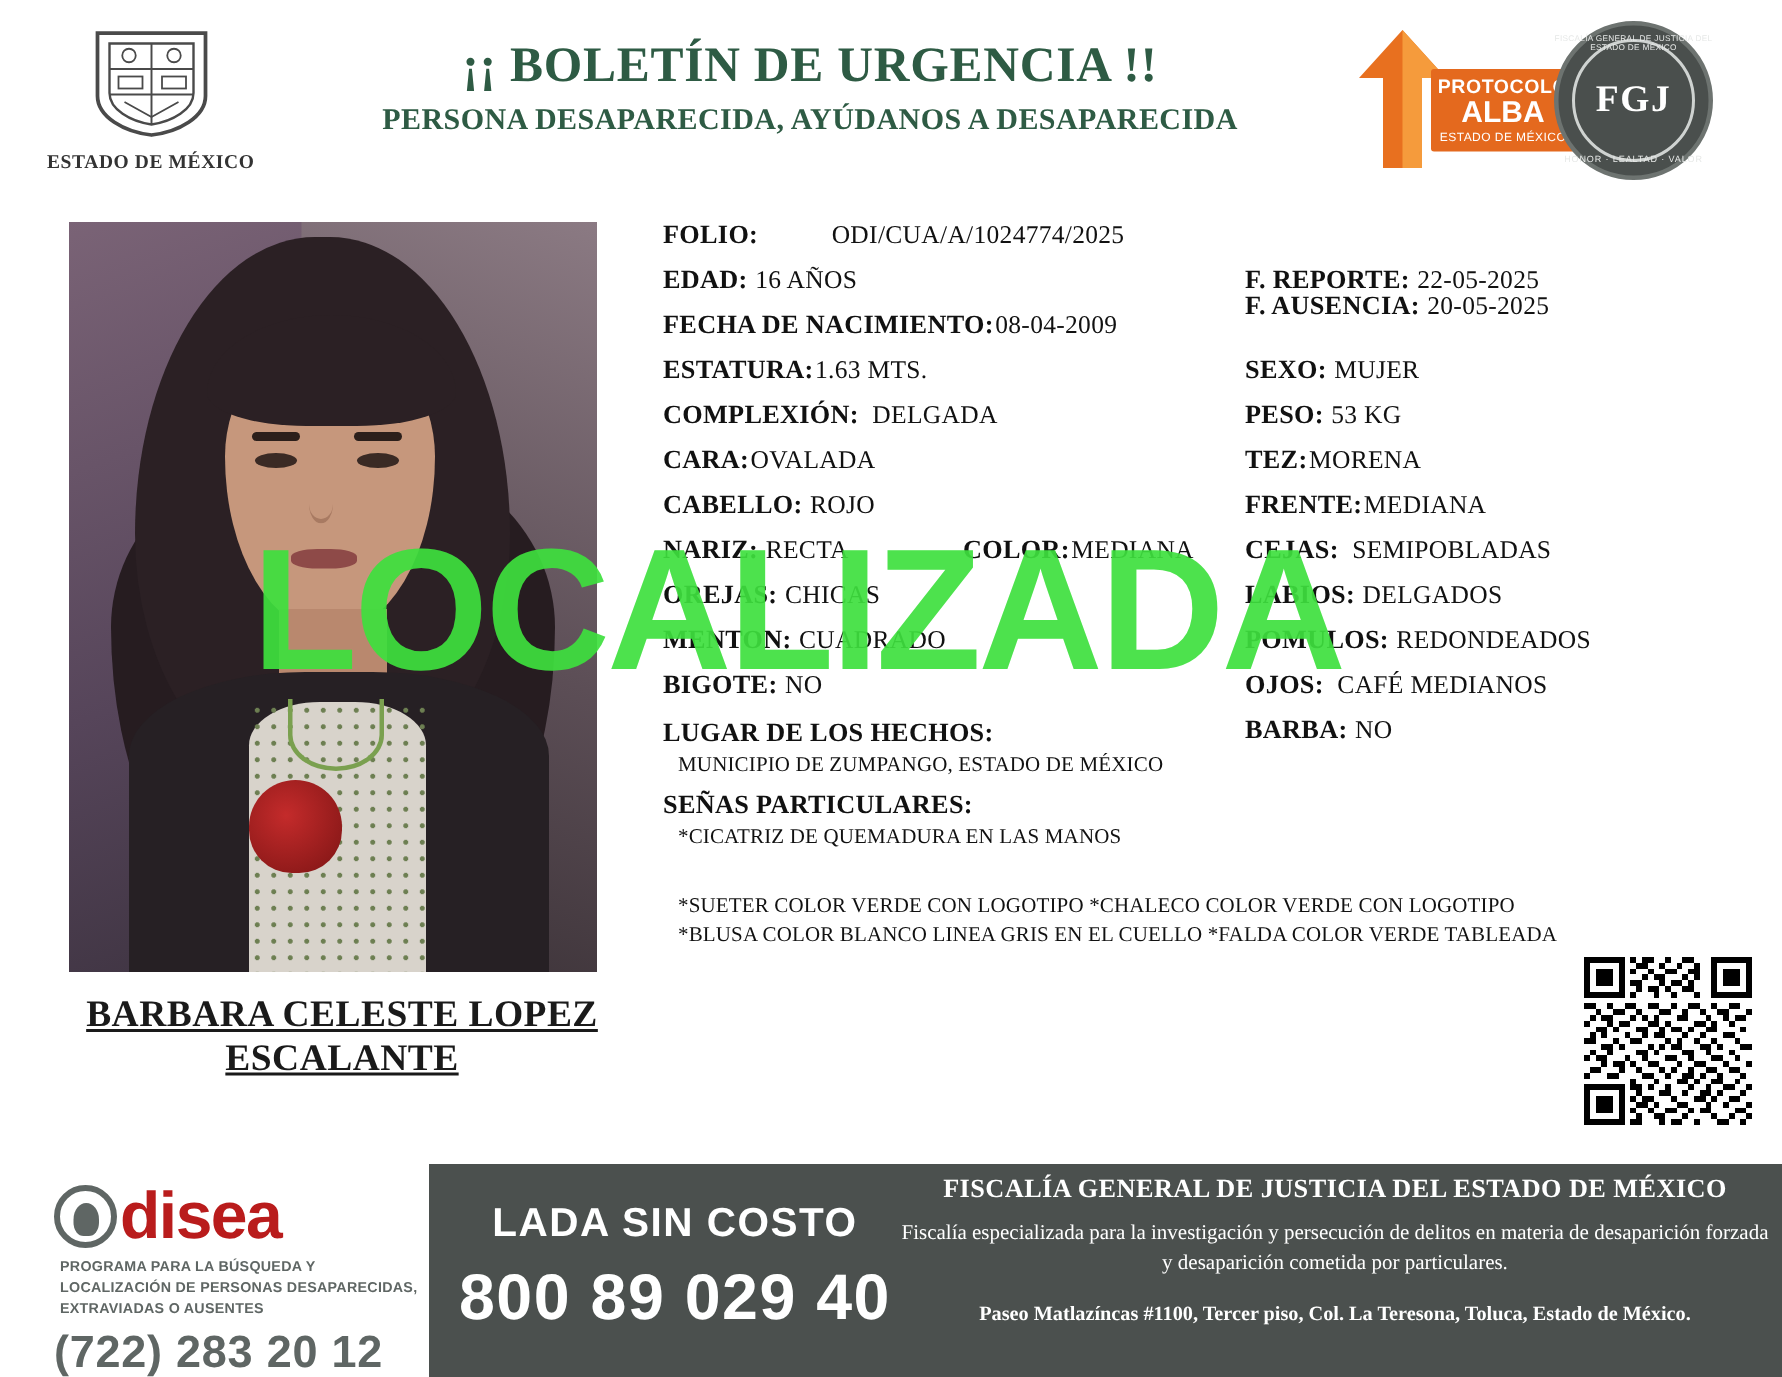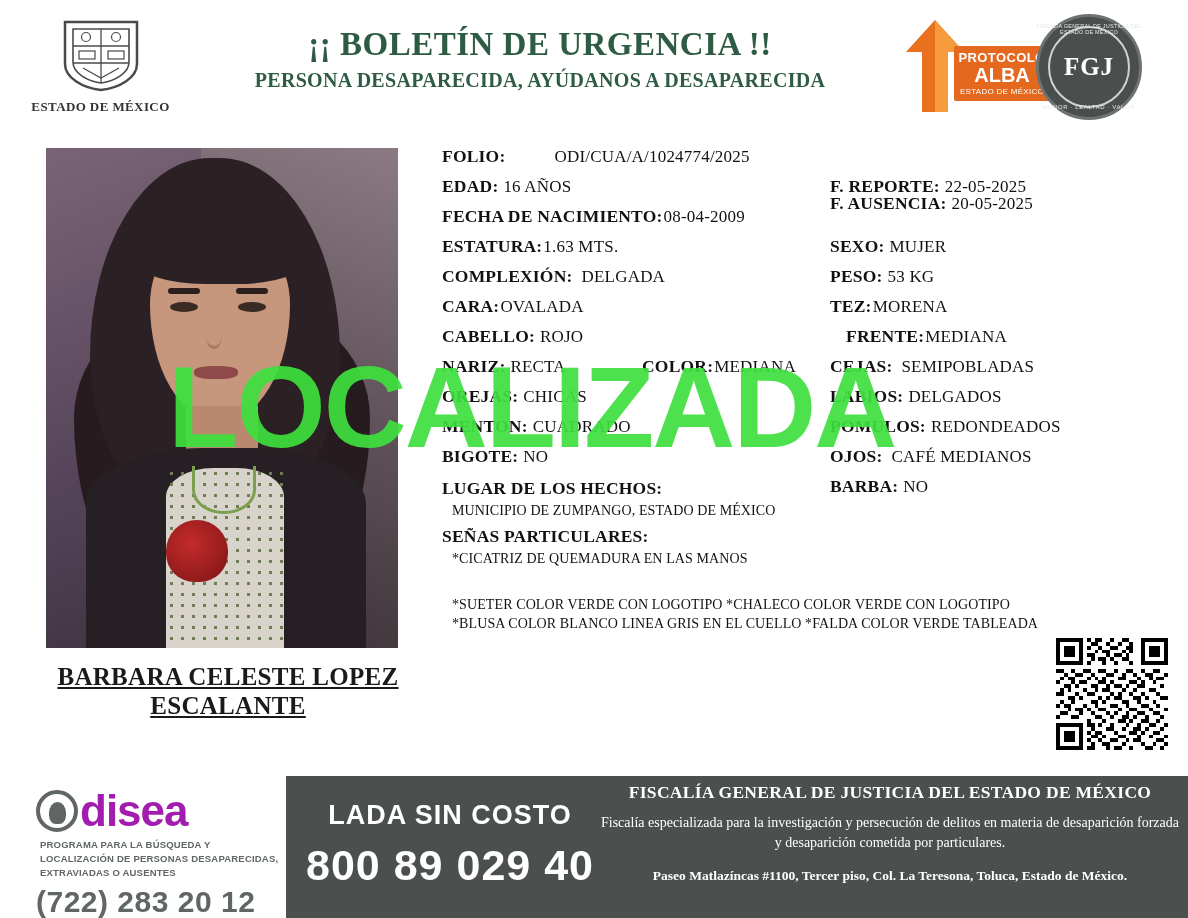--- a/index.html
+++ b/index.html
@@ -202,21 +202,21 @@
   .disea-mark {
     width: 42px; height: 42px; border: 4px solid #5f6664; border-radius: 50%;
     position: relative; margin-right: 2px;
   }
   .disea-mark:after {
     content: ""; position: absolute; left: 9px; top: 8px;
     width: 17px; height: 22px; background: #5f6664;
     border-radius: 50% 50% 40% 40%;
   }
   .disea-word {
-    font-size: 44px; font-weight: bold; color: #a21caf;
+    font-size: 44px; font-weight: bold; color: #b91c1c;
     font-family: "Liberation Sans", sans-serif; letter-spacing: -1px;
   }
   .disea-sub {
     font-size: 9.5px; font-weight: bold; color: #5f6664; line-height: 1.45;
     letter-spacing: .2px; margin-top: 2px; padding-left: 4px;
   }
   .disea-phone {
     font-size: 30px; font-weight: bold; color: #5f6664;
     margin-top: 6px; letter-spacing: .5px;
   }
@@ -383,21 +383,21 @@
       <span class="val">MUJER</span>
     </div>
     <div class="row" style="left:400px; top:126px;">
       <span class="lbl">PESO:</span>
       <span class="val">53 KG</span>
     </div>
     <div class="row" style="left:400px; top:156px;">
       <span class="lbl">TEZ:</span>
       <span class="val" style="margin-left:1px;">MORENA</span>
     </div>
-    <div class="row" style="left:416px; top:186px;">
+    <div class="row" style="left:400px; top:186px;">
       <span class="lbl">FRENTE:</span>
       <span class="val" style="margin-left:1px;">MEDIANA</span>
     </div>
     <div class="row" style="left:400px; top:216px;">
       <span class="lbl">CEJAS:</span>
       <span class="val" style="margin-left:9px;">SEMIPOBLADAS</span>
     </div>
     <div class="row" style="left:400px; top:246px;">
       <span class="lbl">LABIOS:</span>
       <span class="val">DELGADOS</span>

